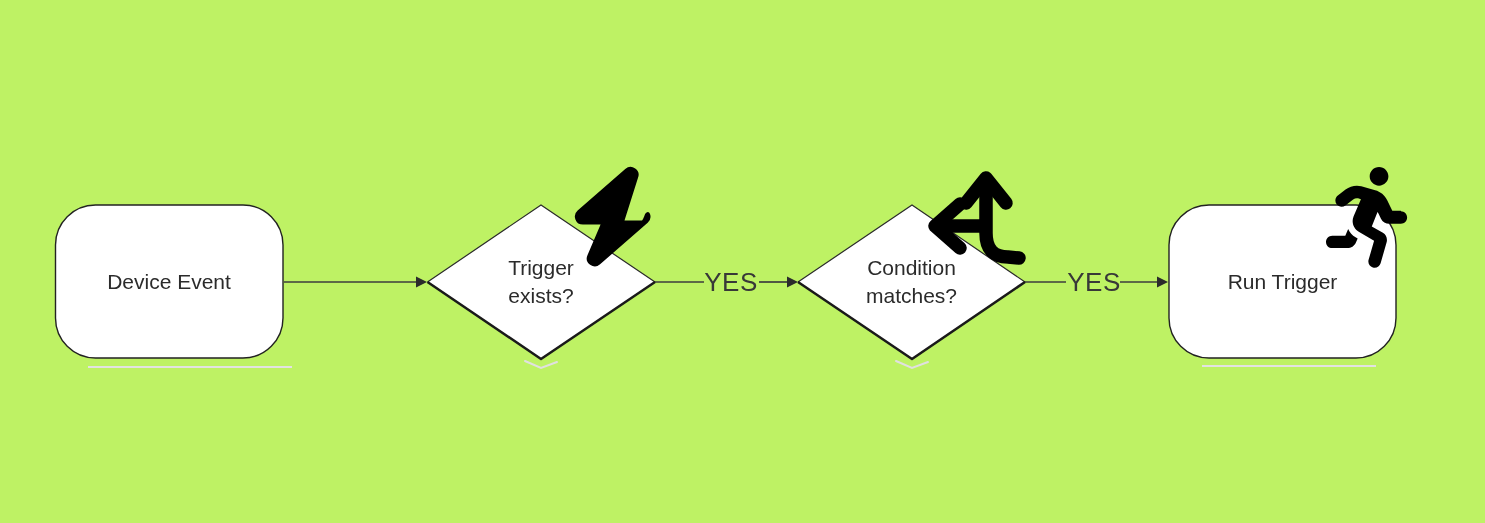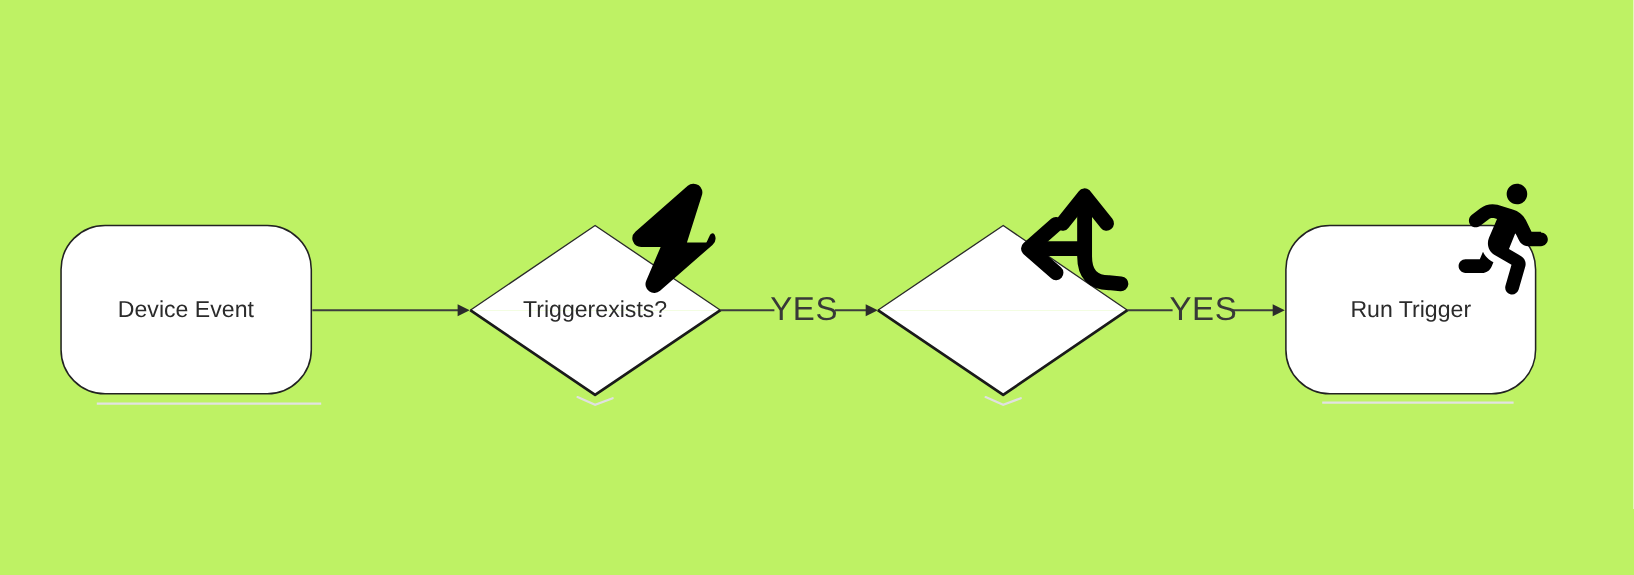--- a/index.html
+++ b/index.html
@@ -15,27 +15,27 @@
   .node-label {
     position: absolute;
     display: flex;
     align-items: center;
     justify-content: center;
     text-align: center;
     color: #2b2b2b;
     font-size: 21px;
     pointer-events: none;
   }
-  .diamond-label { flex-direction: row; line-height: 28px; }
+  .diamond-label { flex-direction: column; line-height: 28px; }
   .edge-label {
     position: absolute;
     display: flex;
     align-items: center;
     justify-content: center;
-    font-size: 30px;
+    font-size: 26px;
     color: #383838;
     letter-spacing: 0.5px;
     pointer-events: none;
   }
 </style>
 </head>
 <body>
 
 <div class="canvas">
 
@@ -95,20 +95,24 @@
     </g>
   </svg>
 
   <div class="node-label" style="left:55px; top:205px; width:228px; height:153px;">Device Event</div>
 
   <div class="node-label diamond-label" style="left:427px; top:205px; width:228px; height:154px;">
     <span>Trigger</span>
     <span>exists?</span>
   </div>
 
+  <div class="node-label diamond-label" style="left:798px; top:205px; width:227px; height:154px;">
+    <span>Condition</span>
+    <span>matches?</span>
+  </div>
 
   <div class="node-label" style="left:1169px; top:205px; width:227px; height:153px;">Run Trigger</div>
 
   <div class="edge-label" style="left:698px; top:267px; width:66px; height:30px;">YES</div>
 
   <div class="edge-label" style="left:1061px; top:267px; width:66px; height:30px;">YES</div>
 
 </div>
 
 </body></html>

